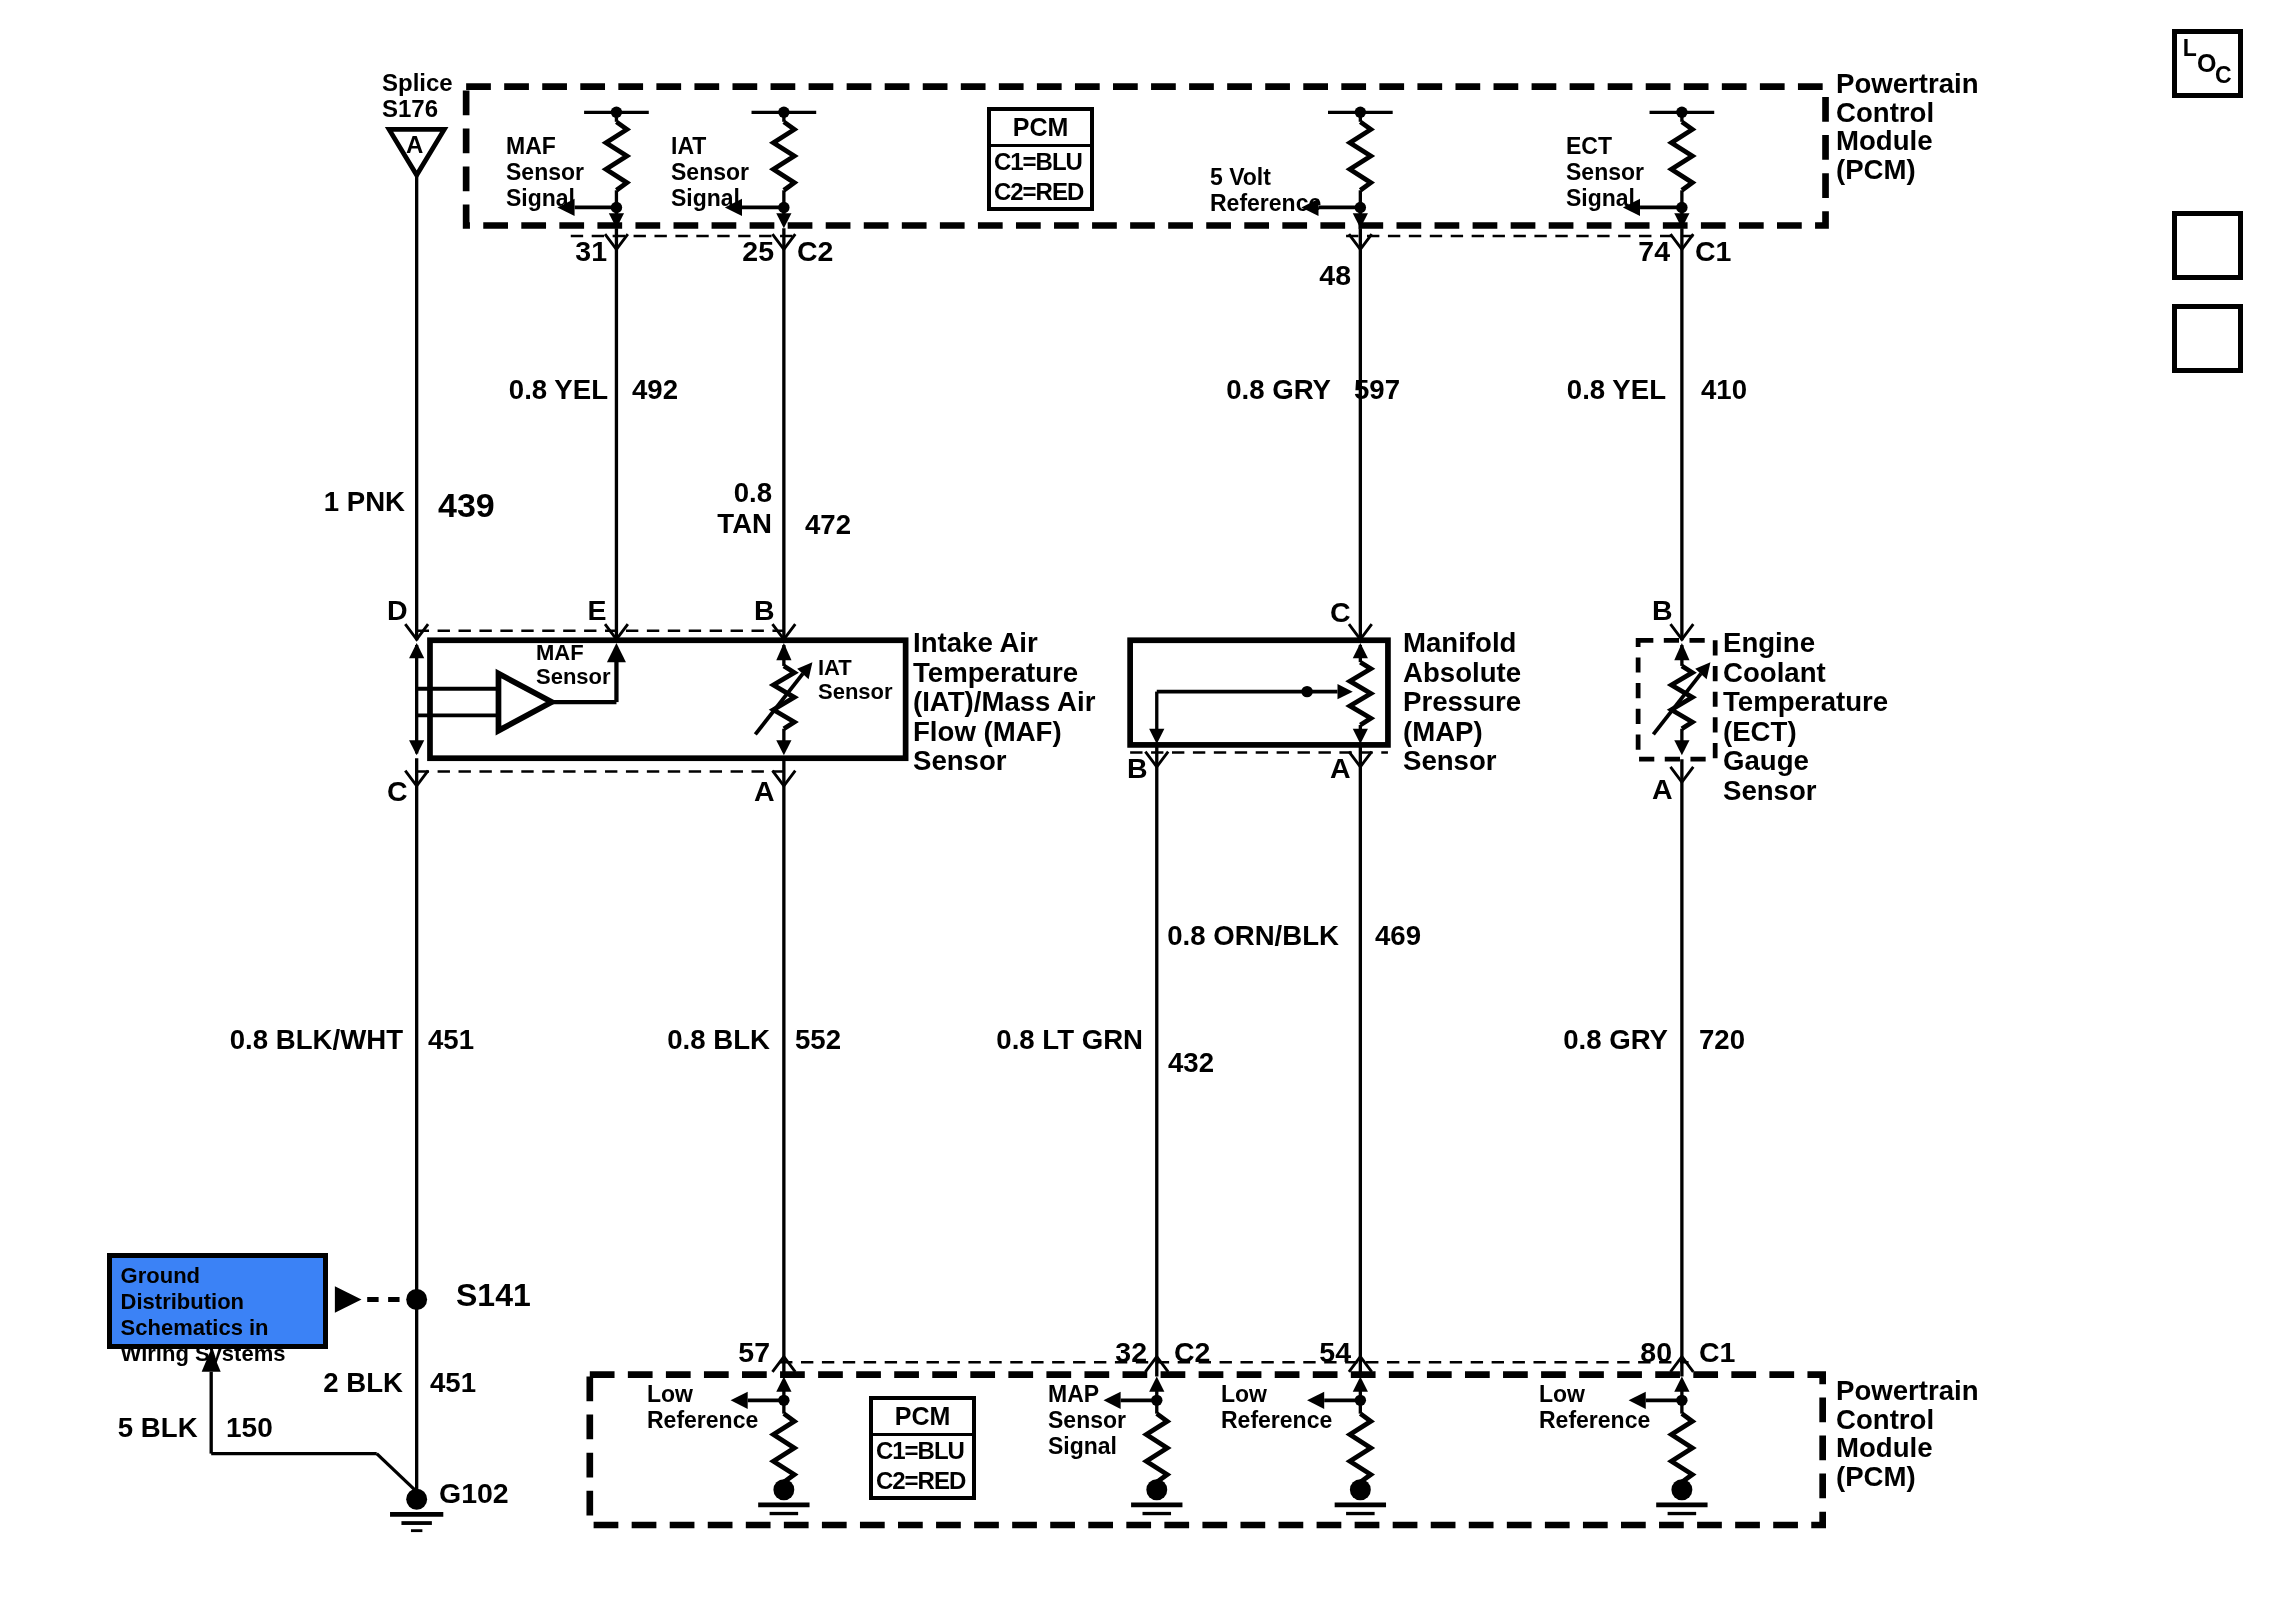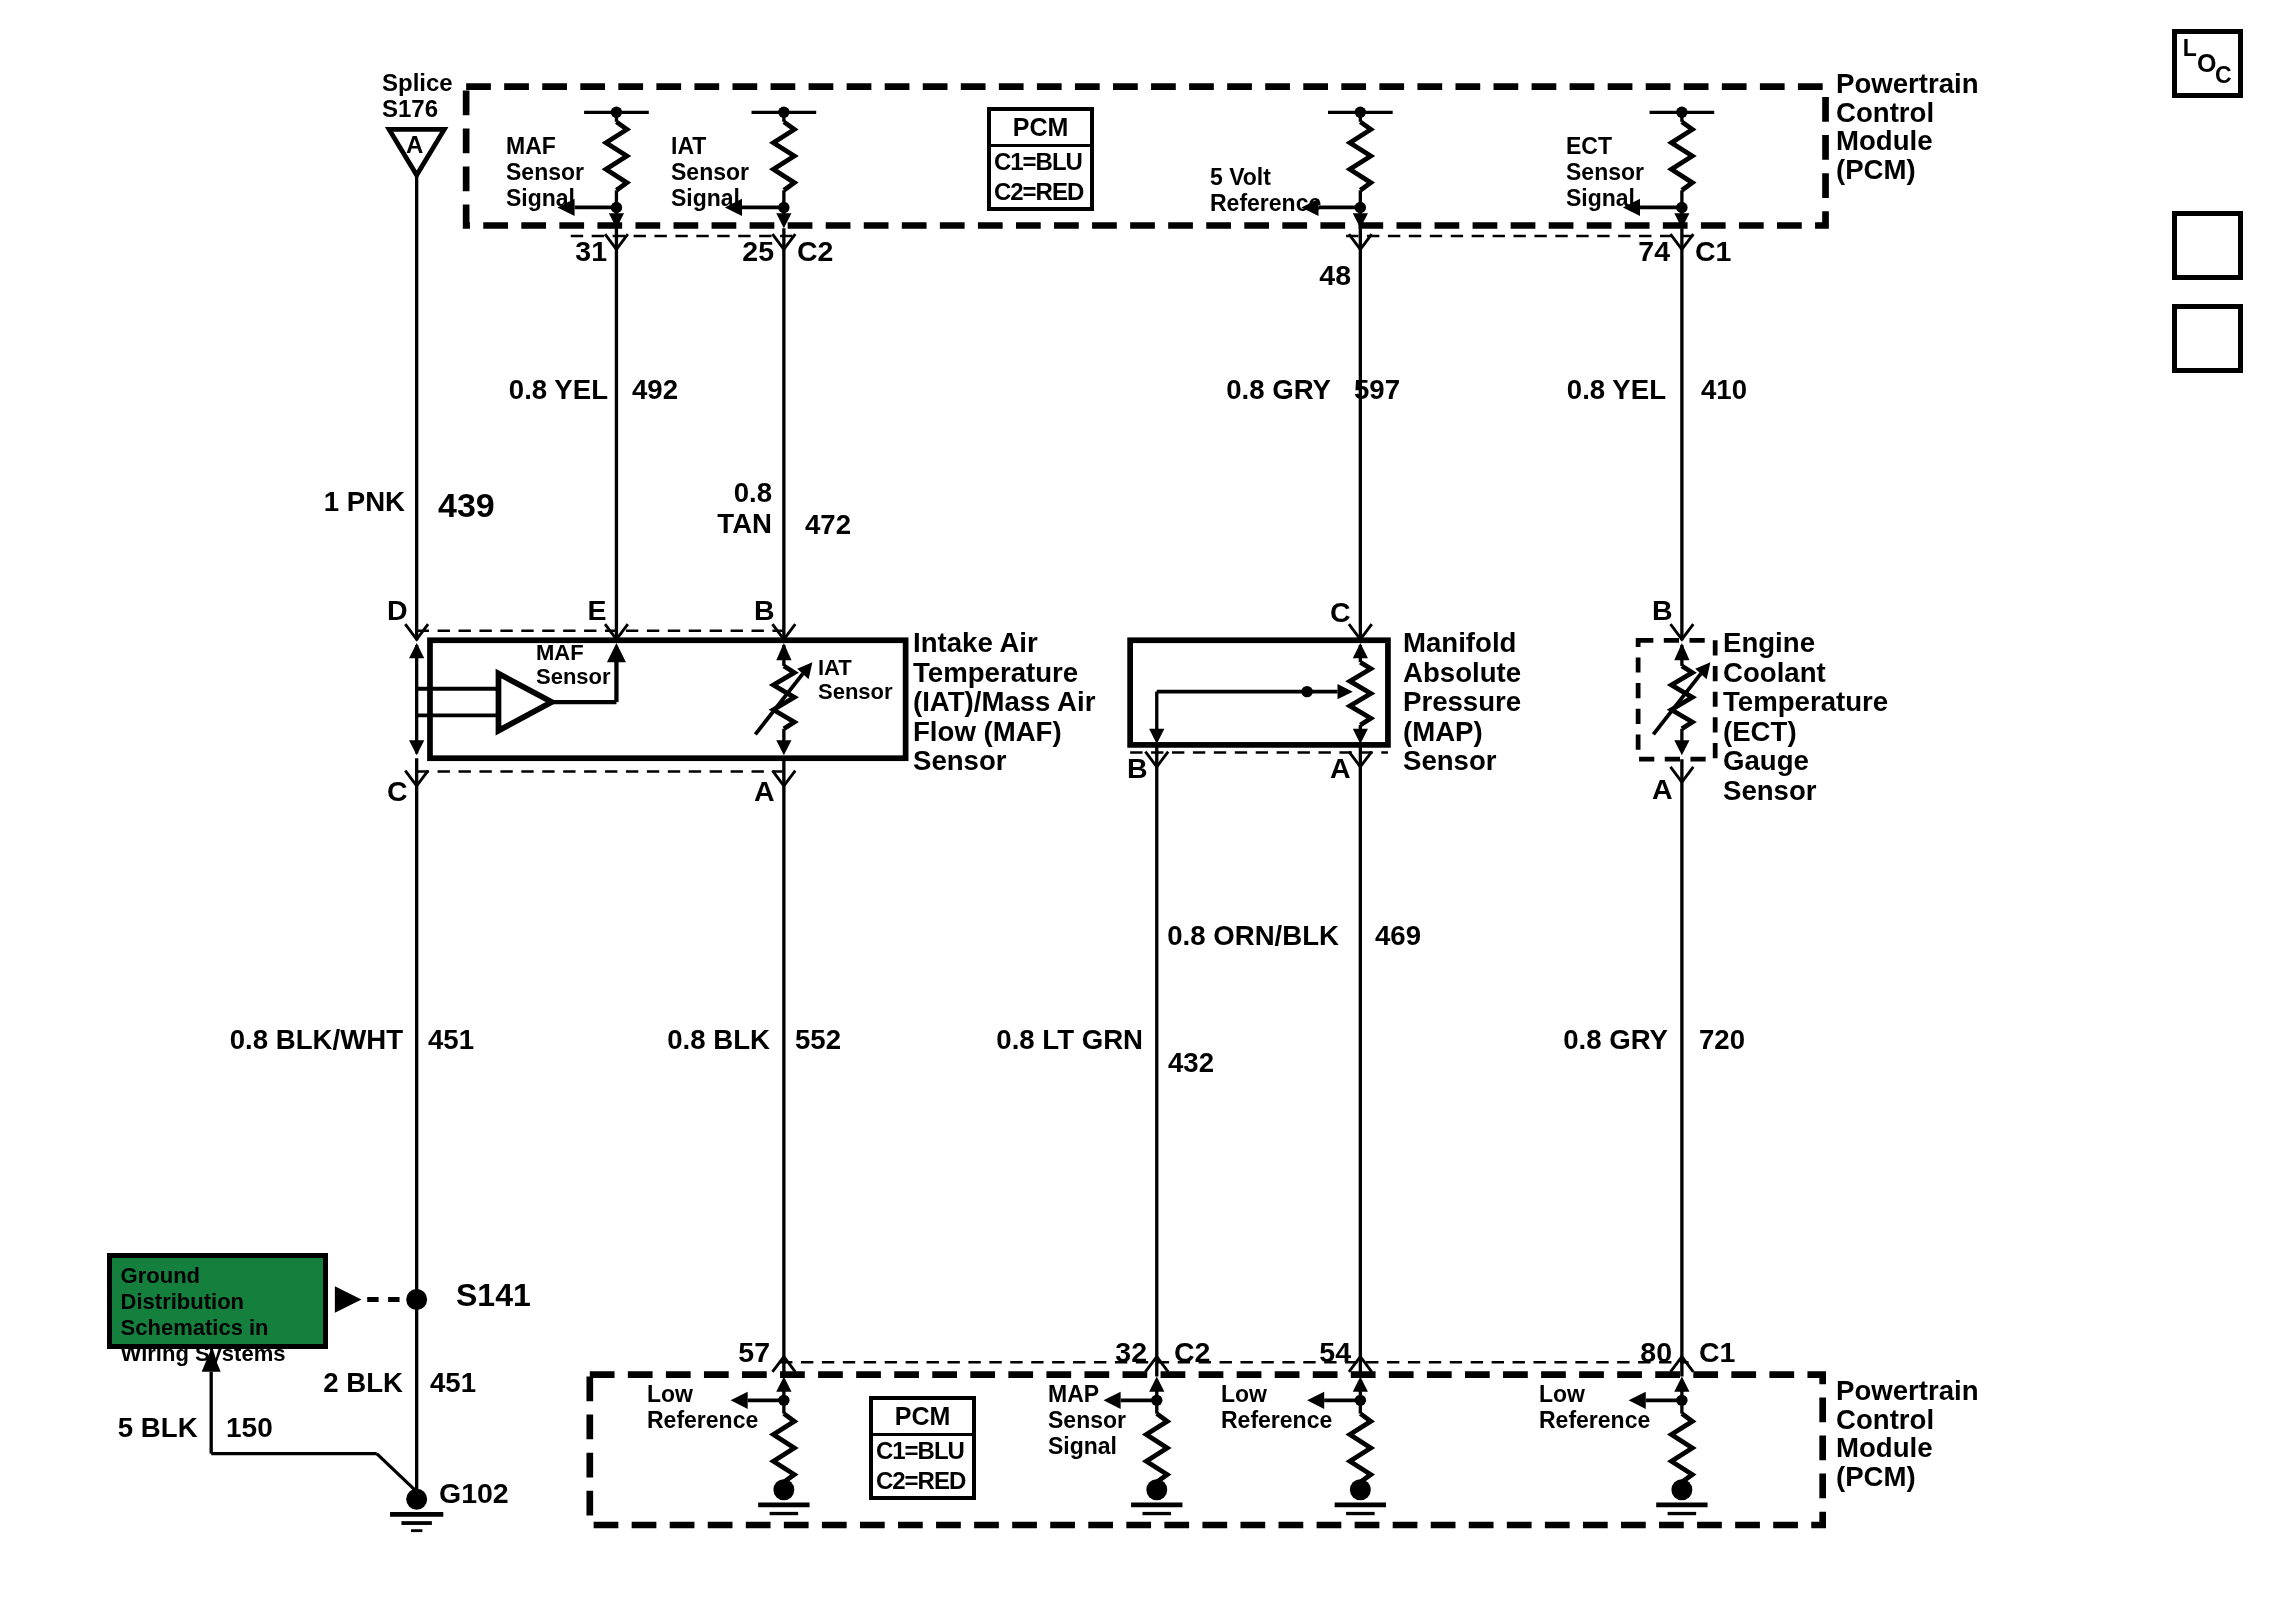--- a/index.html
+++ b/index.html
@@ -6,21 +6,21 @@
   #stage{position:relative;width:2285px;height:1603px;background:#ffffff;overflow:hidden;
          font-family:"Liberation Sans","DejaVu Sans",sans-serif;}
   #art{position:absolute;left:0;top:0;}
   .t{position:absolute;color:#000;font-weight:bold;white-space:pre-line;line-height:1.1;}
   .tr{text-align:right;}
   .legend{position:absolute;width:99px;border:4.8px solid #000;background:#fff;}
   .legend-title{border-bottom:3.8px solid #000;text-align:center;font-size:25px;font-weight:bold;padding:1.9px 0;color:#000;}
   .legend-row{font-size:24px;font-weight:bold;padding:1px 2.9px;color:#000;letter-spacing:-1px;}
   .navbox{position:absolute;width:61px;height:59px;border:5.7px solid #000;background:#fff;}
   .gnote{position:absolute;left:107px;top:1253px;width:202px;height:81px;border:5.7px solid #000;
-         background:#15803d;font-size:22px;font-weight:bold;line-height:1.18;padding:4.8px 0 0 8.6px;color:#000;white-space:pre-line;}
+         background:#3b82f6;font-size:22px;font-weight:bold;line-height:1.18;padding:4.8px 0 0 8.6px;color:#000;white-space:pre-line;}
   .locl{position:absolute;font-weight:bold;color:#000;}
 </style>
 </head>
 <body>
 
 <div id="stage">
 
 <svg id="art" width="2285" height="1603" viewBox="0 0 2402 1685">
   <defs>
     <path id="rz" d="M0,0 l11,8 l-22,14 l22,14 l-22,14 l22,14 l-11,8" fill="none" stroke="#000" stroke-width="5"></path>

